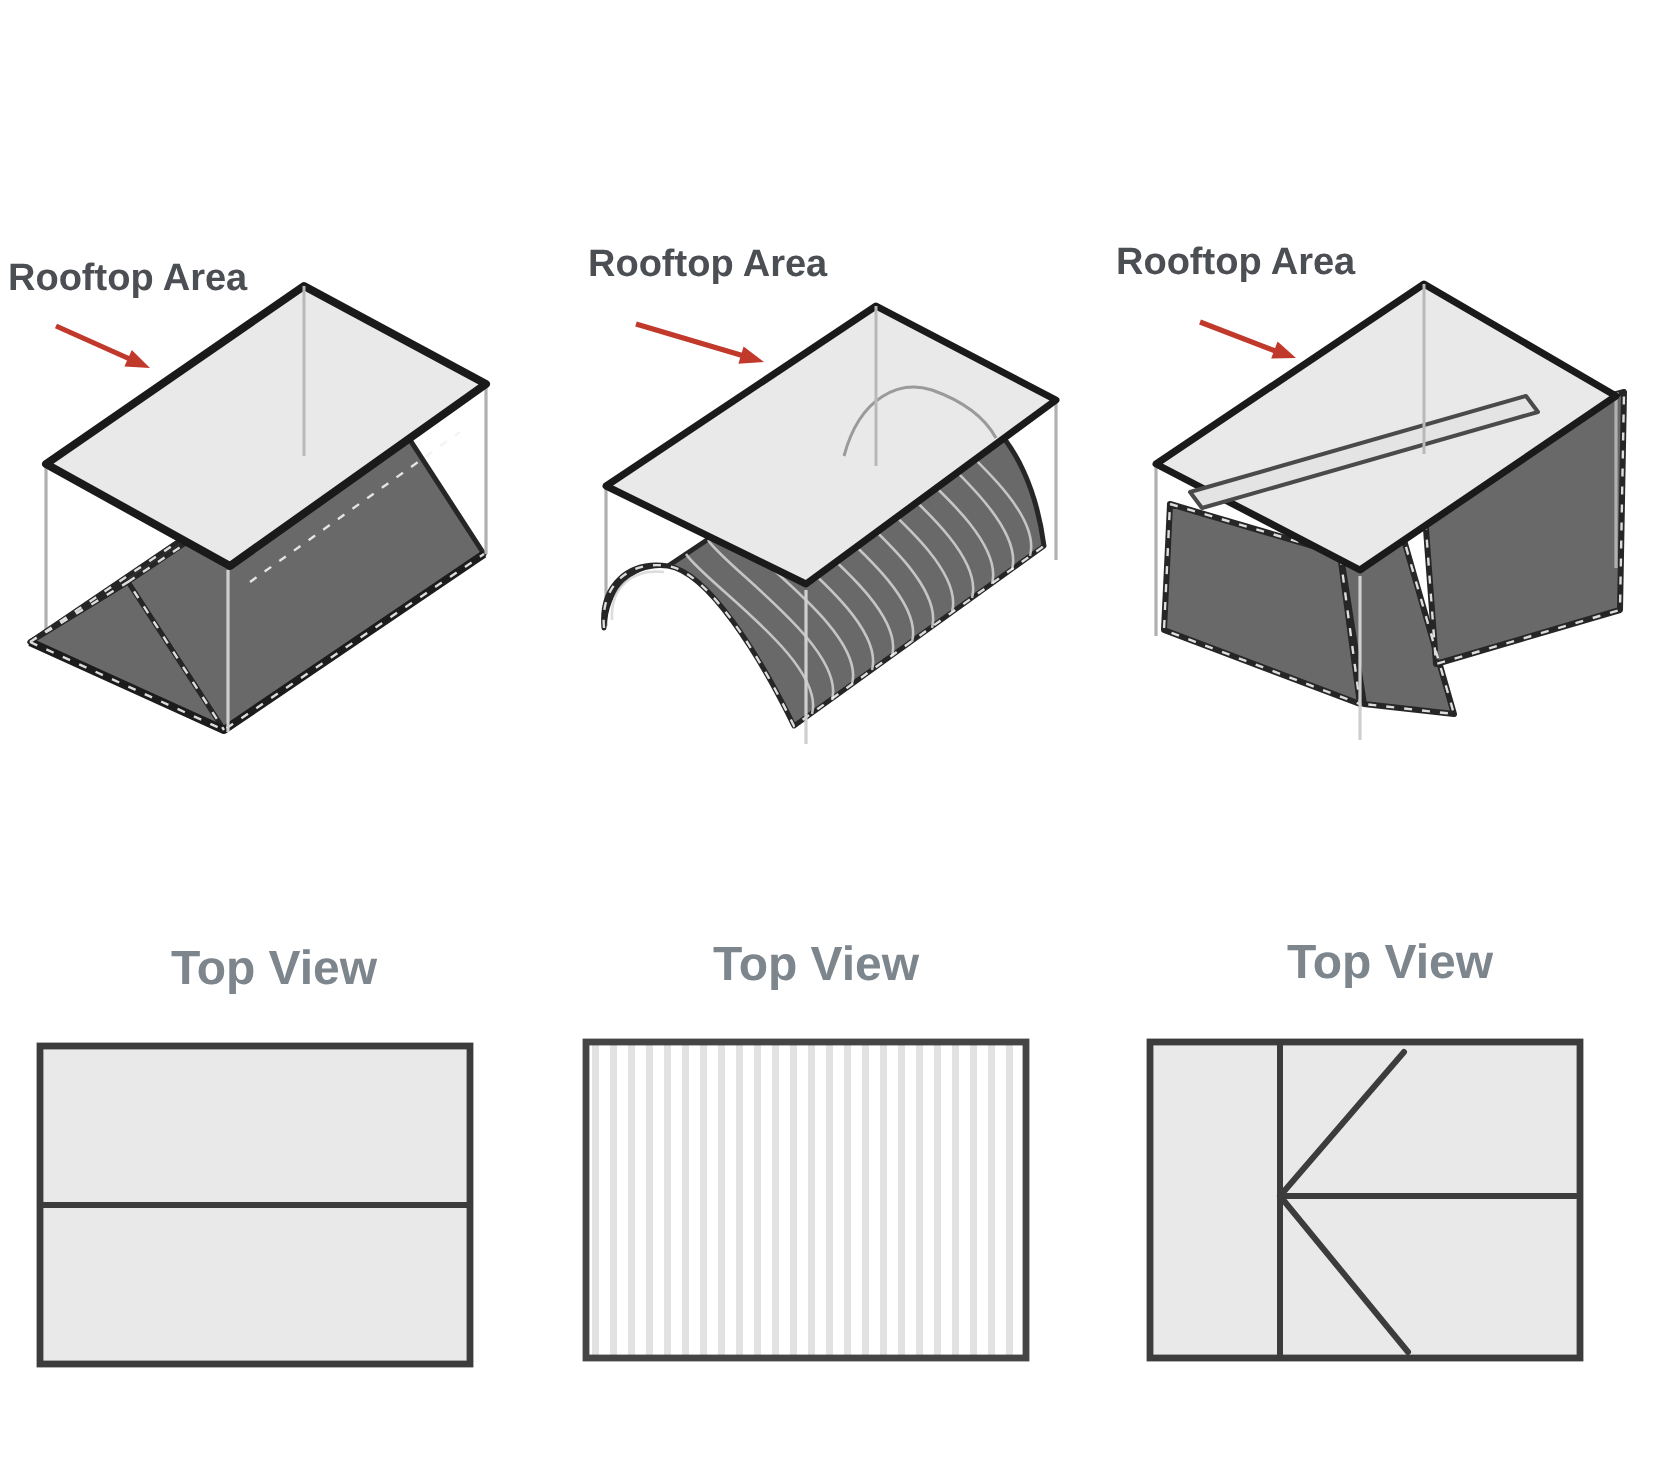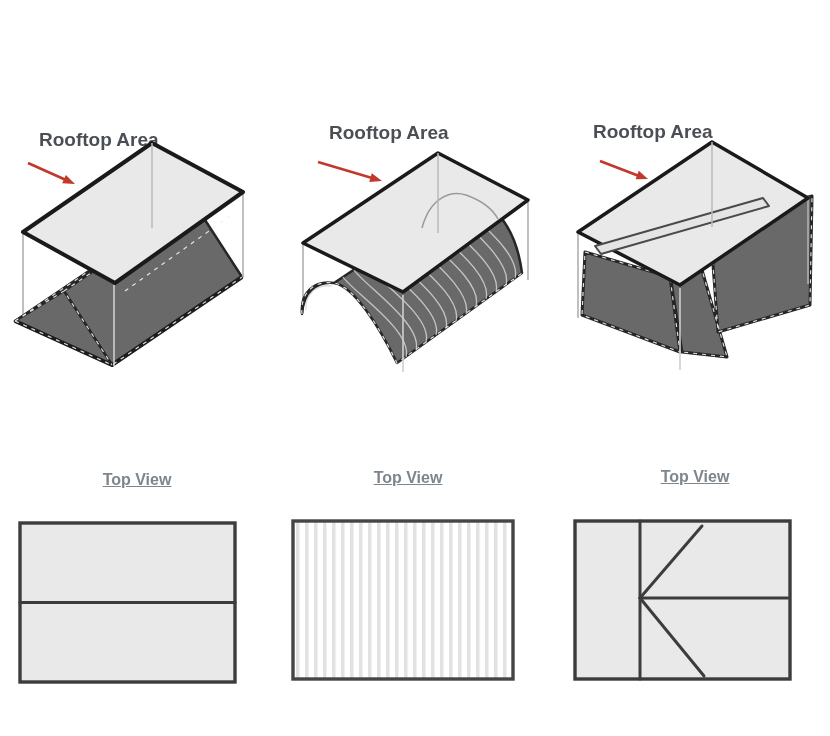--- a/index.html
+++ b/index.html
@@ -3,25 +3,24 @@
 <meta charset="utf-8">
 <style>
   html,body{margin:0;padding:0;background:#fff;}
   .canvas{
     position:relative;width:830px;height:736px;background:var(--bg,#fff);
     font-family:"Liberation Sans",sans-serif;overflow:hidden;
   }
   .rooftop-label{
     position:absolute;font-weight:bold;font-size:19px;color:var(--label-dark,#4b4f54);
     white-space:nowrap;
-    margin-left:35px;
   }
   .topview-label{
-    position:absolute;font-weight:bold;font-size:16px;color:var(--label-gray,#7d858d);
-    transform:translateX(-50%);white-space:nowrap;text-decoration:underline;
+    position:absolute;font-weight:bold;font-size:24px;color:var(--label-gray,#7d858d);
+    transform:translateX(-50%);white-space:nowrap;
   }
   svg{position:absolute;overflow:visible;}
   .facepoly{fill:var(--surface,#e9e9e9);stroke:var(--outline,#1a1a1a);stroke-width:4;stroke-linejoin:round;}
   .facepoly.t35{stroke-width:3.5;}
   .dark{fill:var(--roof-dark,#696969);stroke:#262626;stroke-width:2.5;stroke-linejoin:round;}
   .dark.w3{stroke-width:3;}
   .thin{stroke:var(--wire,#b0b0b0);stroke-width:1.6;fill:none;}
   .thinlight{stroke:#cfcfcf;stroke-width:1.6;fill:none;}
   .overface{stroke:#b8b8b8;stroke-width:1.5;fill:none;}
   .wdash{fill:none;stroke:#f2f2f2;stroke-width:1.2;stroke-dasharray:4 5;opacity:.9;}

